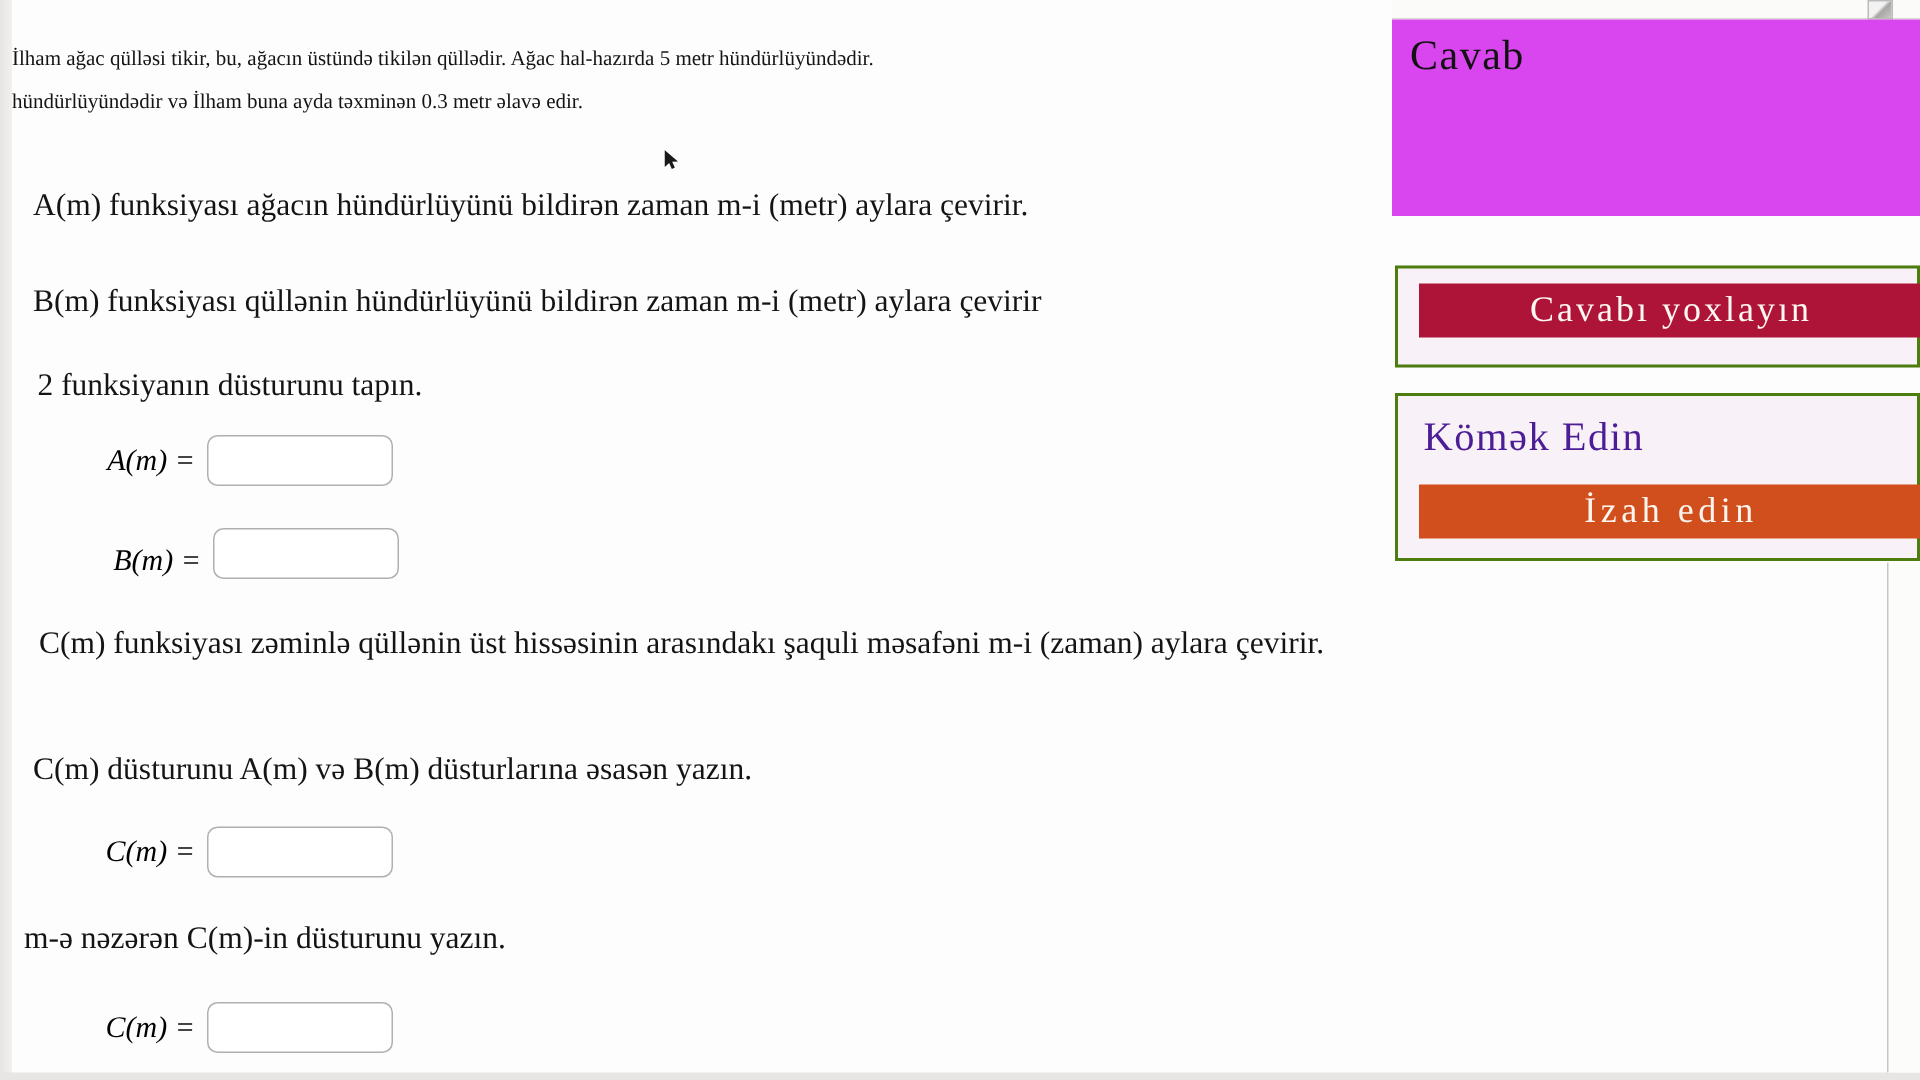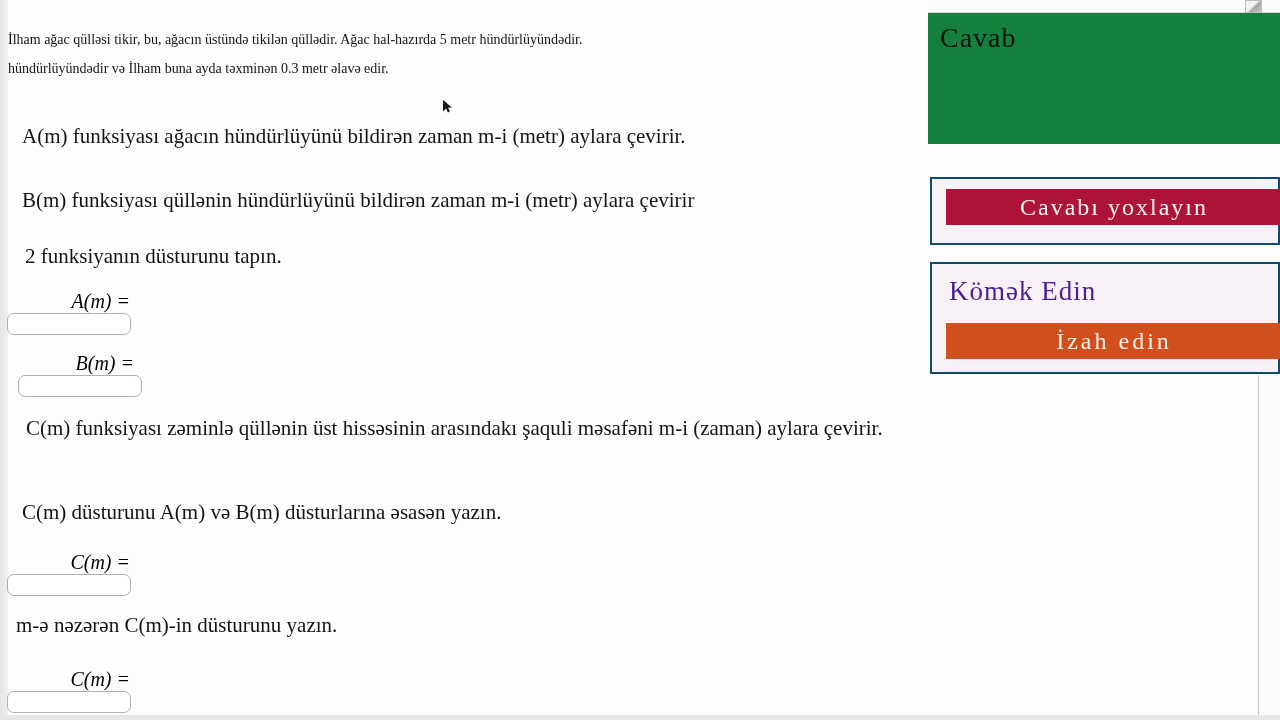--- a/index.html
+++ b/index.html
@@ -21,21 +21,21 @@
   .bottom-edge {
     left: 0; top: 715px; width: 1280px; height: 5px;
     background: #e8e6e4;
   }
 
   
   .intro { left: 8px; top: 26px; width: 918px; font-size: 14px; line-height: 28.5px; }
   .pline { font-size: 21px; line-height: 22px; white-space: nowrap; }
 
   
-  .math-row { display: flex; align-items: center; height: 34px; flex-direction: column; }
+  .math-row { display: flex; align-items: center; height: 34px; }
   .math-label {
     width: 138px; text-align: right; padding-right: 8px;
     font-style: italic; font-size: 20px; color: #000;
     font-family: "Liberation Serif", "DejaVu Serif", serif;
   }
   .answer-input {
     width: 124px; height: 34px;
     border: 1px solid #b0b0b0; border-radius: 7px;
     background: #ffffff; outline: none;
     font-family: "Liberation Serif", serif; font-size: 17px; padding: 0 8px;
@@ -46,28 +46,28 @@
     left: 928px; top: 0; width: 352px; height: 13px;
     background: #fbfbfa; border-bottom: 1px solid #d9d7d5;
   }
   .top-scroll-thumb {
     left: 1245px; top: 0; width: 17px; height: 13px;
     background: linear-gradient(135deg, #f2f2f2 45%, #a8a6a4 58%, #c9c7c5 100%);
     border: 1px solid #bdbbb9;
   }
   .answer-panel {
     left: 928px; top: 13px; width: 352px; height: 131px;
-    background: #15803d;
+    background: #d946ef;
   }
   .answer-heading {
     padding: 9px 0 0 12px; font-size: 28px; letter-spacing: 1px; color: #111;
   }
   .soft-panel {
     background: #f8f1f7;
-    border: 2px solid #0c4a6e;
+    border: 2px solid #4d7c0f;
   }
   .check-panel { left: 930px; top: 177px; width: 350px; height: 68px; }
   .check-button {
     position: absolute; left: 14px; top: 10px; width: 336px; height: 36px;
     background: #ae1438; border: none; cursor: pointer;
     color: #fff7f2; font-family: "Liberation Serif", serif;
     font-size: 24px; letter-spacing: 2px; line-height: 36px; text-align: center;
   }
   .help-panel { left: 930px; top: 262px; width: 350px; height: 112px; }
   .help-heading {

